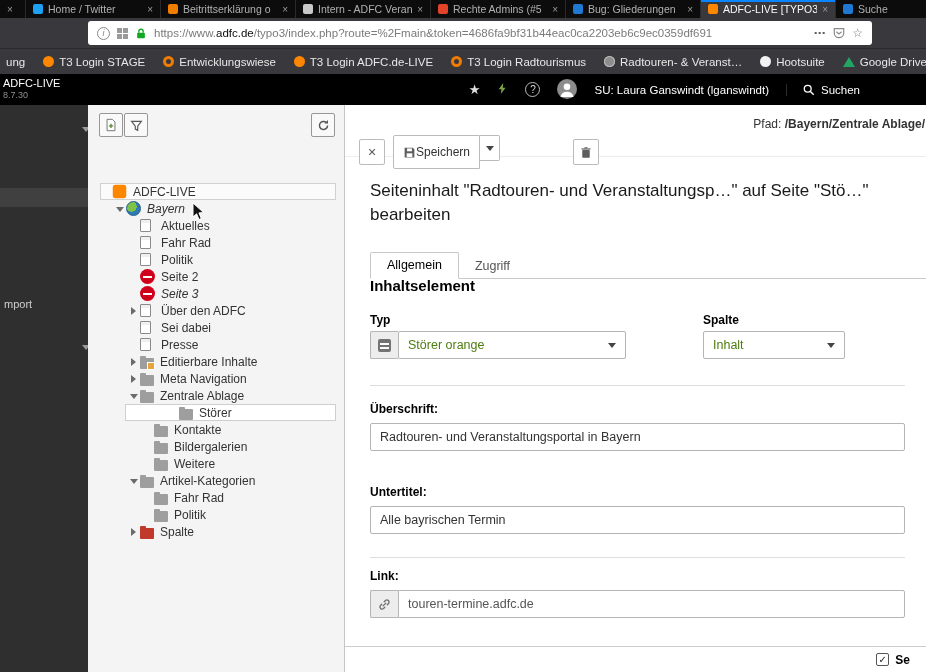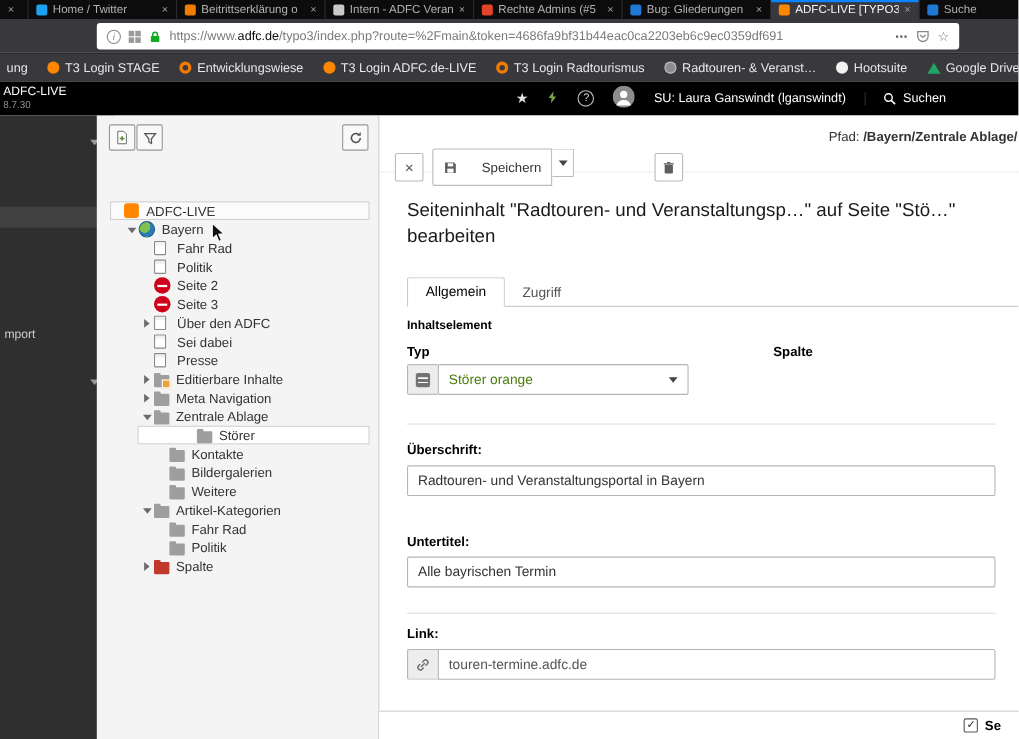--- a/index.html
+++ b/index.html
@@ -83,29 +83,29 @@
 
   
   .content{position:absolute;top:105px;left:345px;right:0;bottom:0;background:#fff}
   .docheader{position:absolute;top:0;left:0;right:0;height:52px;border-bottom:1px solid #ededed}
   .pathline{position:absolute;top:12px;right:1px;font-size:12px;color:#333;white-space:nowrap}
   .docbtns{position:absolute;top:30px;left:14px;display:flex;align-items:center}
   .btn{height:26px;background:#fff;border:1px solid #bbb;border-radius:2px;display:flex;align-items:center;justify-content:center;font-size:12px;color:#333;cursor:pointer}
   .btn.sq{width:26px}
   .closex{font-size:14px;color:#555;line-height:1}
   .split{display:flex;margin-left:8px}
-  .savebtn{gap:22px;padding:16px 9px;border-radius:2px 0 0 2px}
+  .savebtn{gap:0;padding:16px 9px;border-radius:2px 0 0 2px}
   .caretseg{width:20px;border-left:none;border-radius:0 2px 2px 0}
   .caret{width:0;height:0;border-left:4px solid transparent;border-right:4px solid transparent;border-top:5px solid #444}
   .trashbtn{margin-left:73px}
   .h1{position:absolute;top:74px;left:25px;width:548px;font-size:17px;font-weight:500;color:#1a1a1a;line-height:24px}
   .tabsrow{position:absolute;top:146px;left:25px;right:0;height:28px;border-bottom:1px solid #c8c8c8;display:flex;align-items:flex-end}
   .ftab{padding:5px 16px 6px;font-size:12.5px;color:#555;position:relative;top:1px;cursor:pointer}
   .ftab.active{background:#fff;border:1px solid #c8c8c8;border-bottom-color:#fff;border-radius:2px 2px 0 0;color:#000}
-  .sectitle{position:absolute;top:185px;left:25px;font-size:11px;font-weight:bold;color:#000}
+  .sectitle{position:absolute;top:172px;left:25px;font-size:15px;font-weight:bold;color:#000}
   .t3label{position:absolute;font-size:12px;font-weight:bold;color:#000}
   .selgrp{position:absolute;display:flex;height:28px}
   .iconbox{width:28px;height:28px;border:1px solid #b5b5b5;border-right:none;background:#ededed;display:flex;align-items:center;justify-content:center;border-radius:2px 0 0 2px;flex:none}
   .ce-ic{width:13px;height:13px;background:#737373;border-radius:2px;box-shadow:inset 0 -9px 0 rgba(0,0,0,0),inset 0 0 0 0;position:relative}
   .ce-ic::after{content:"";position:absolute;left:2px;top:4px;width:9px;height:6px;background:linear-gradient(#fff 0 1.5px,transparent 1.5px 4px,#fff 4px 5.5px,transparent 5.5px)}
   .t3select{height:28px;border:1px solid #b5b5b5;border-radius:2px;background:#fff;display:flex;align-items:center;padding:0 26px 0 9px;font-size:12.5px;color:#4d7c0f;position:relative;cursor:pointer;flex:1}
   .t3select .caret{position:absolute;right:9px;top:11px}
   .hr{position:absolute;left:25px;right:21px;border-top:1px solid #ddd}
   .t3input{position:absolute;left:25px;right:21px;height:28px;border:1px solid #b5b5b5;border-radius:2px;padding:0 9px;font-size:12.5px;color:#333;font-family:inherit;background:#fff}
   .linkgrp{position:absolute;left:25px;right:21px;top:485px;display:flex;height:28px}
@@ -270,41 +270,46 @@
         <path d="M13 8a5 5 0 1 1-1.6-3.7" fill="none" stroke="#555" stroke-width="1.8"></path>
         <path d="M13.5 1.2v4.2H9.3z" fill="#555"></path>
       </svg>
   </div>
   <div class="treebox">
       <div class="trow rootrow" style="padding-left: 0px;">
         <span class="arrow"></span>
         <span class="ticon ti-typo3"></span>
         <span class="tlabel">ADFC-LIVE</span>
       </div>
-      <div class="trow" style="padding-left: 14px;">
+      <div class="trow" style="padding-left: 14px; font-style: italic;">
         <span class="arrow a-exp"></span>
         <span class="ticon ti-globe"></span>
         <span class="tlabel">Bayern</span>
       </div>
       <div class="trow" style="padding-left: 28px;">
         <span class="arrow"></span>
         <span class="ticon ti-page"></span>
+        <span class="tlabel">Aktuelles</span>
+      </div>
+      <div class="trow" style="padding-left: 28px;">
+        <span class="arrow"></span>
+        <span class="ticon ti-page"></span>
         <span class="tlabel">Fahr Rad</span>
       </div>
       <div class="trow" style="padding-left: 28px;">
         <span class="arrow"></span>
         <span class="ticon ti-page"></span>
         <span class="tlabel">Politik</span>
       </div>
       <div class="trow" style="padding-left: 28px;">
         <span class="arrow"></span>
         <span class="ticon ti-hidden"></span>
         <span class="tlabel">Seite 2</span>
       </div>
-      <div class="trow" style="padding-left: 28px;">
+      <div class="trow" style="padding-left: 28px; font-style: italic;">
         <span class="arrow"></span>
         <span class="ticon ti-hidden"></span>
         <span class="tlabel">Seite 3</span>
       </div>
       <div class="trow" style="padding-left: 28px;">
         <span class="arrow a-col"></span>
         <span class="ticon ti-page"></span>
         <span class="tlabel">Über den ADFC</span>
       </div>
       <div class="trow" style="padding-left: 28px;">
@@ -425,20 +430,26 @@
     <span class="iconbox">
         <span class="ce-ic"></span>
       </span>
     <div class="t3select">
       <span>Störer orange</span>
       <span class="caret"></span>
     </div>
   </div>
 
   <label class="t3label" style="top:208px;left:358px">Spalte</label>
+  <div class="selgrp" style="top:226px;left:358px;width:142px">
+    <div class="t3select">
+      <span>Inhalt</span>
+      <span class="caret"></span>
+    </div>
+  </div>
 
   <div class="hr" style="top:280px"></div>
 
   <label class="t3label" style="top:297px;left:25px">Überschrift:</label>
   <input class="t3input" style="top: 318px;" value="Radtouren- und Veranstaltungsportal in Bayern">
 
   <label class="t3label" style="top:380px;left:25px">Untertitel:</label>
   <input class="t3input" style="top: 401px;" value="Alle bayrischen Termin">
 
   <div class="hr" style="top:452px"></div>

